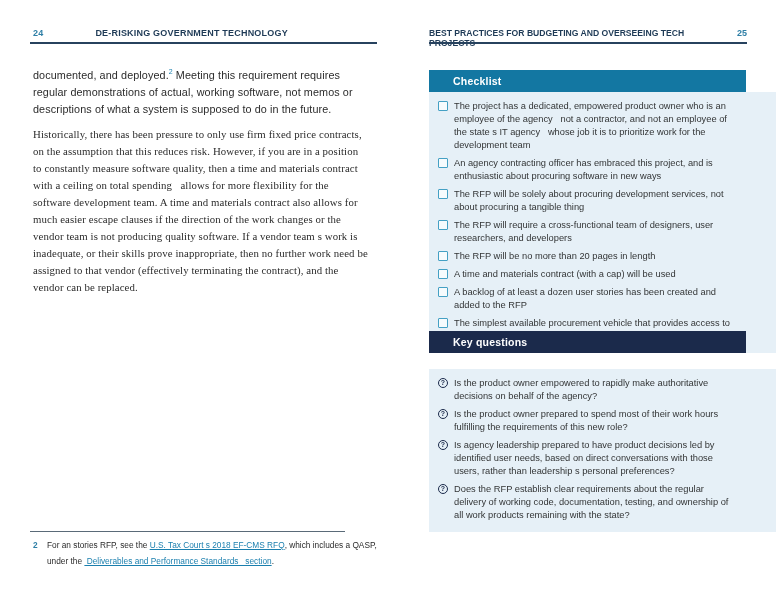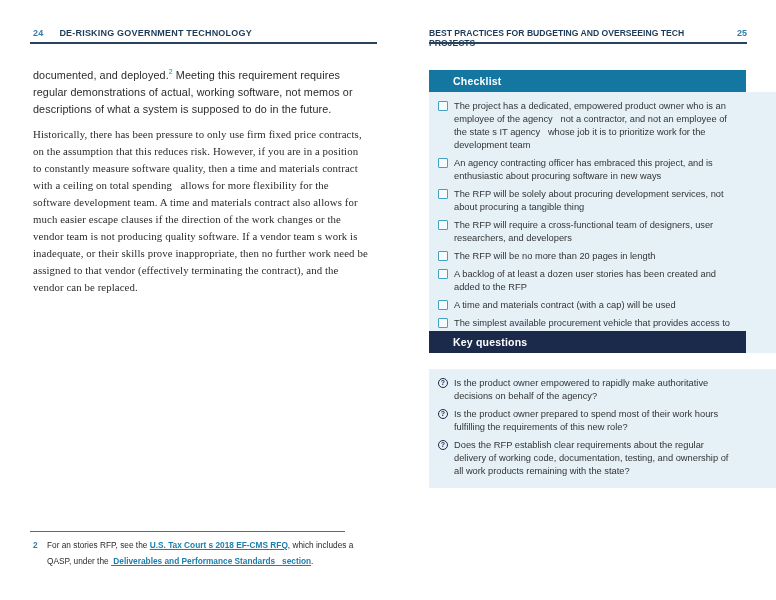--- a/index.html
+++ b/index.html
@@ -16,21 +16,21 @@
   *{margin:0;padding:0;box-sizing:border-box;}
   html,body{background:#ffffff;}
   body{
     width:776px;height:600px;position:relative;overflow:hidden;
     font-family:"Liberation Sans", sans-serif;
     -webkit-font-smoothing:antialiased;
   }
   .abs{position:absolute;}
 
   
-  .runhead{top:28px;display:flex;align-items:baseline;font-weight:bold;letter-spacing:.2px;}
+  .runhead{top:28px;display:flex;align-items:baseline;font-weight:bold;letter-spacing:.2px;gap:36px;}
   .runhead-left{left:33px;width:345px;font-size:9px;color:var(--navy-text);}
   .runhead-right{left:429px;width:318px;justify-content:flex-end;font-size:8.6px;color:var(--navy-text);letter-spacing:0;}
   .pagenum{color:var(--teal-num);font-weight:bold;font-size:9px;}
   .runhead-left .pagenum{margin-right:16px;}
   .runhead-right .pagenum{margin-left:16px;text-align:center;}
   .head-rule{top:42px;height:2px;background:var(--rule);}
   .head-rule-left{left:30px;width:347px;}
   .head-rule-right{left:429px;width:318px;}
 
   
@@ -40,21 +40,21 @@
   }
   .para1{top:67px;left:33px;width:336px;}
   .para2{top:126px;left:33px;width:336px;font-family:Liberation Serif, serif;}
   .fn-ref{color:var(--teal-link);font-size:7px;vertical-align:super;line-height:0;}
 
   
   .foot-rule{top:531px;left:30px;width:315px;height:1px;background:#5a6a78;}
   .footnote{top:538px;left:33px;width:350px;display:flex;}
   .fn-num{color:var(--teal-num);font-weight:bold;font-size:8.3px;line-height:15.5px;width:14px;flex:0 0 14px;}
   .fn-text{color:var(--body-text);font-size:8.3px;line-height:15.5px;white-space:pre-wrap;width:332px;}
-  .link{color:var(--teal-link);font-weight:bold;text-decoration:underline;cursor:pointer;}
+  .link{color:var(--teal-link);font-weight:normal;text-decoration:underline;cursor:pointer;}
 
   
   .bar{left:429px;width:317px;height:22px;color:#ffffff;font-weight:bold;
        font-size:10.5px;line-height:22px;padding-left:24px;letter-spacing:.2px;}
   .bar-checklist{top:70px;background:var(--teal-bar);}
   .bar-questions{top:331px;background:var(--navy-bar);}
   .panel{left:429px;width:357px;background:var(--panel-bg);padding:8px 26px 5px 9px;}
   .panel-checklist{top:92px;}
   .panel-questions{top:369px;}
 
@@ -120,26 +120,26 @@
       <span class="check-text">The RFP will require a cross-functional team of designers, user researchers, and developers</span>
     </div>
 
     <div class="check-item">
       <span class="checkbox"></span>
       <span class="check-text">The RFP will be no more than 20 pages in length</span>
     </div>
 
     <div class="check-item">
       <span class="checkbox"></span>
-      <span class="check-text">A backlog of at least a dozen user stories has been created and added to the RFP</span>
+      <span class="check-text">A time and materials contract (with a cap) will be used</span>
     </div>
 
     <div class="check-item">
       <span class="checkbox"></span>
-      <span class="check-text">A time and materials contract (with a cap) will be used</span>
+      <span class="check-text">A backlog of at least a dozen user stories has been created and added to the RFP</span>
     </div>
 
     <div class="check-item">
       <span class="checkbox"></span>
       <span class="check-text">The simplest available procurement vehicle that provides access to the targeted vendors will be used</span>
     </div>
   </div>
 
 <div class="abs bar bar-questions">Key questions</div>
 <div class="abs panel panel-questions">
@@ -147,18 +147,22 @@
     <div class="q-item">
       <span class="q-icon">?</span>
       <span class="q-text">Is the product owner empowered to rapidly make authoritative decisions on behalf of the agency?</span>
     </div>
 
     <div class="q-item">
       <span class="q-icon">?</span>
       <span class="q-text">Is the product owner prepared to spend most of their work hours fulfilling the requirements of this new role?</span>
     </div>
 
+    <div class="q-item">
+      <span class="q-icon">?</span>
+      <span class="q-text">Is agency leadership prepared to have product decisions led by identified user needs, based on direct conversations with those users, rather than leadership s personal preferences?</span>
+    </div>
 
     <div class="q-item">
       <span class="q-icon">?</span>
       <span class="q-text">Does the RFP establish clear requirements about the regular delivery of working code, documentation, testing, and ownership of all work products remaining with the state?</span>
     </div>
   </div>
 
 </body></html>

